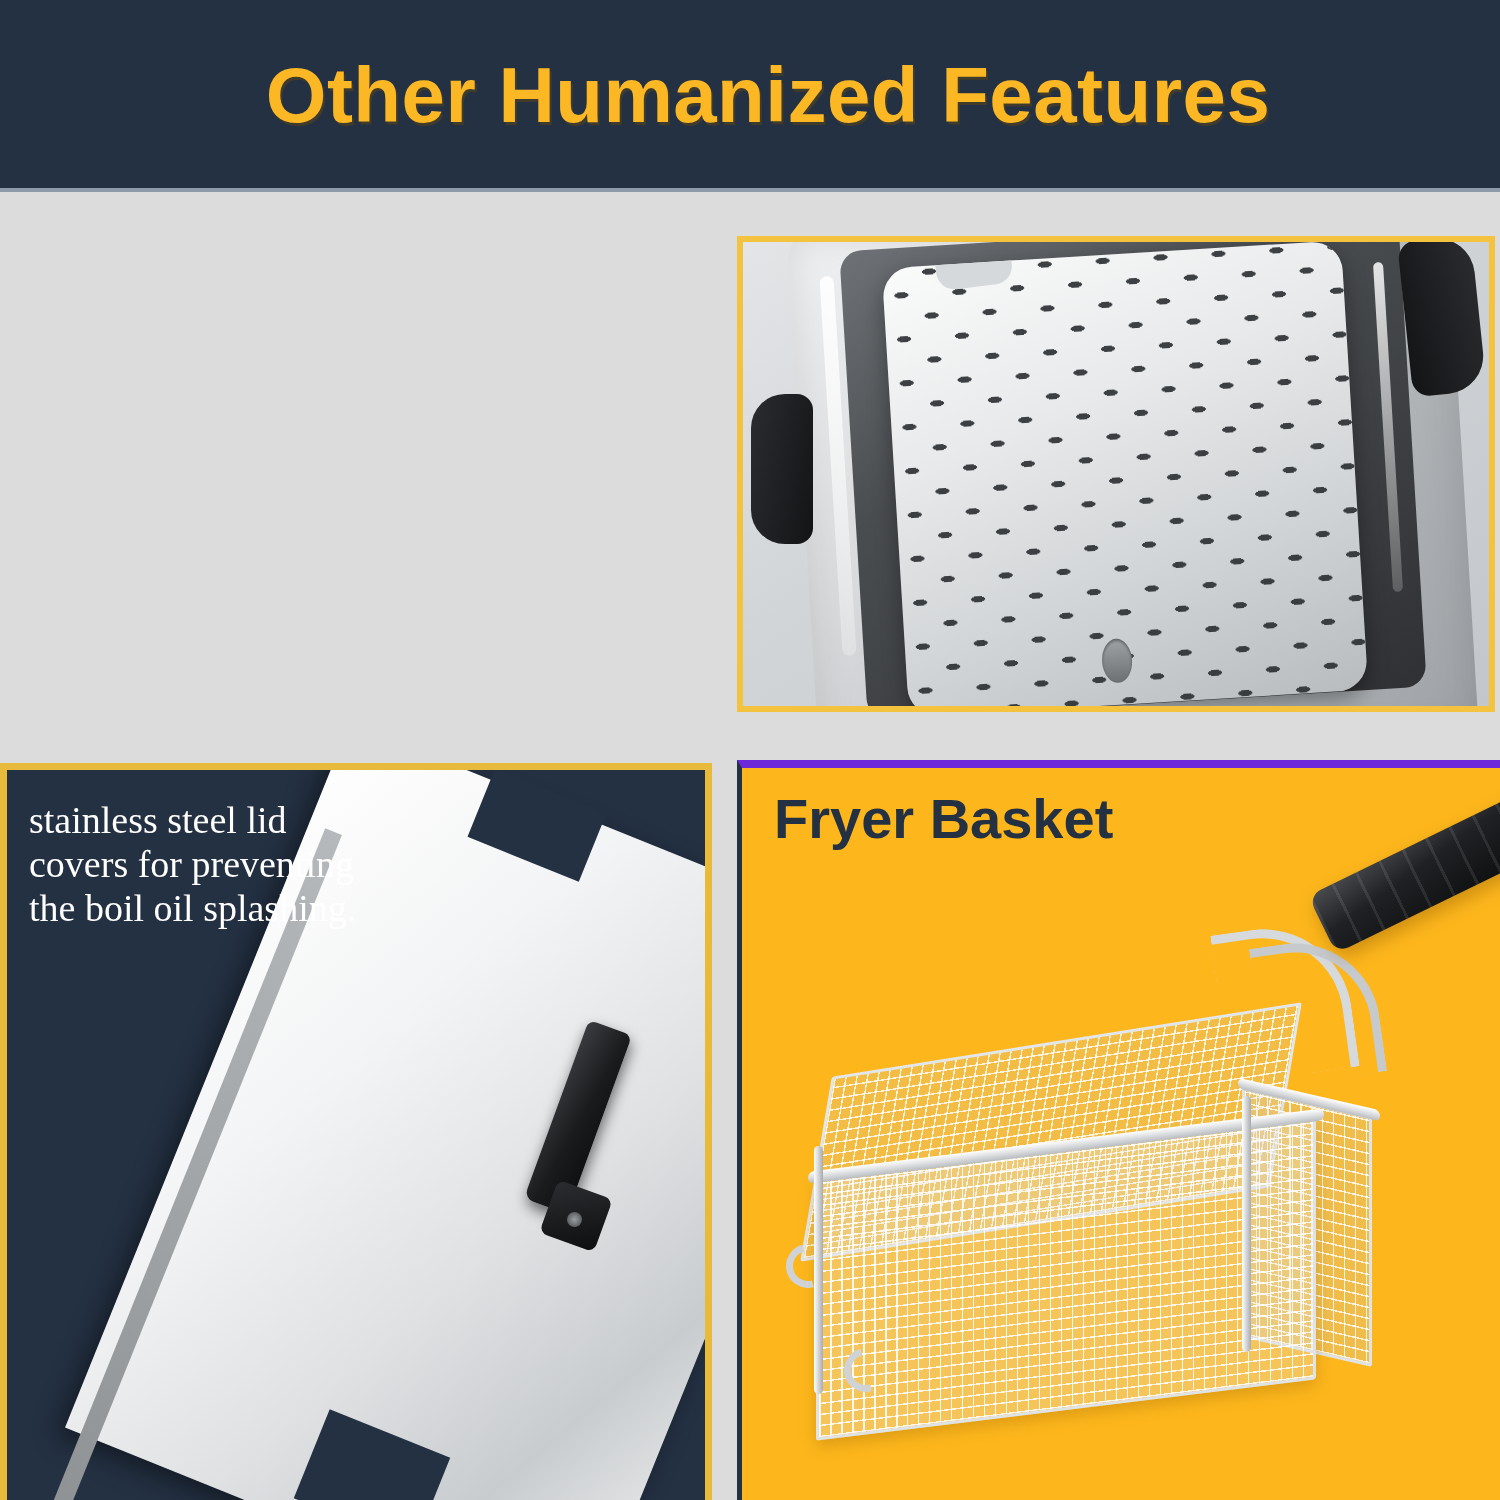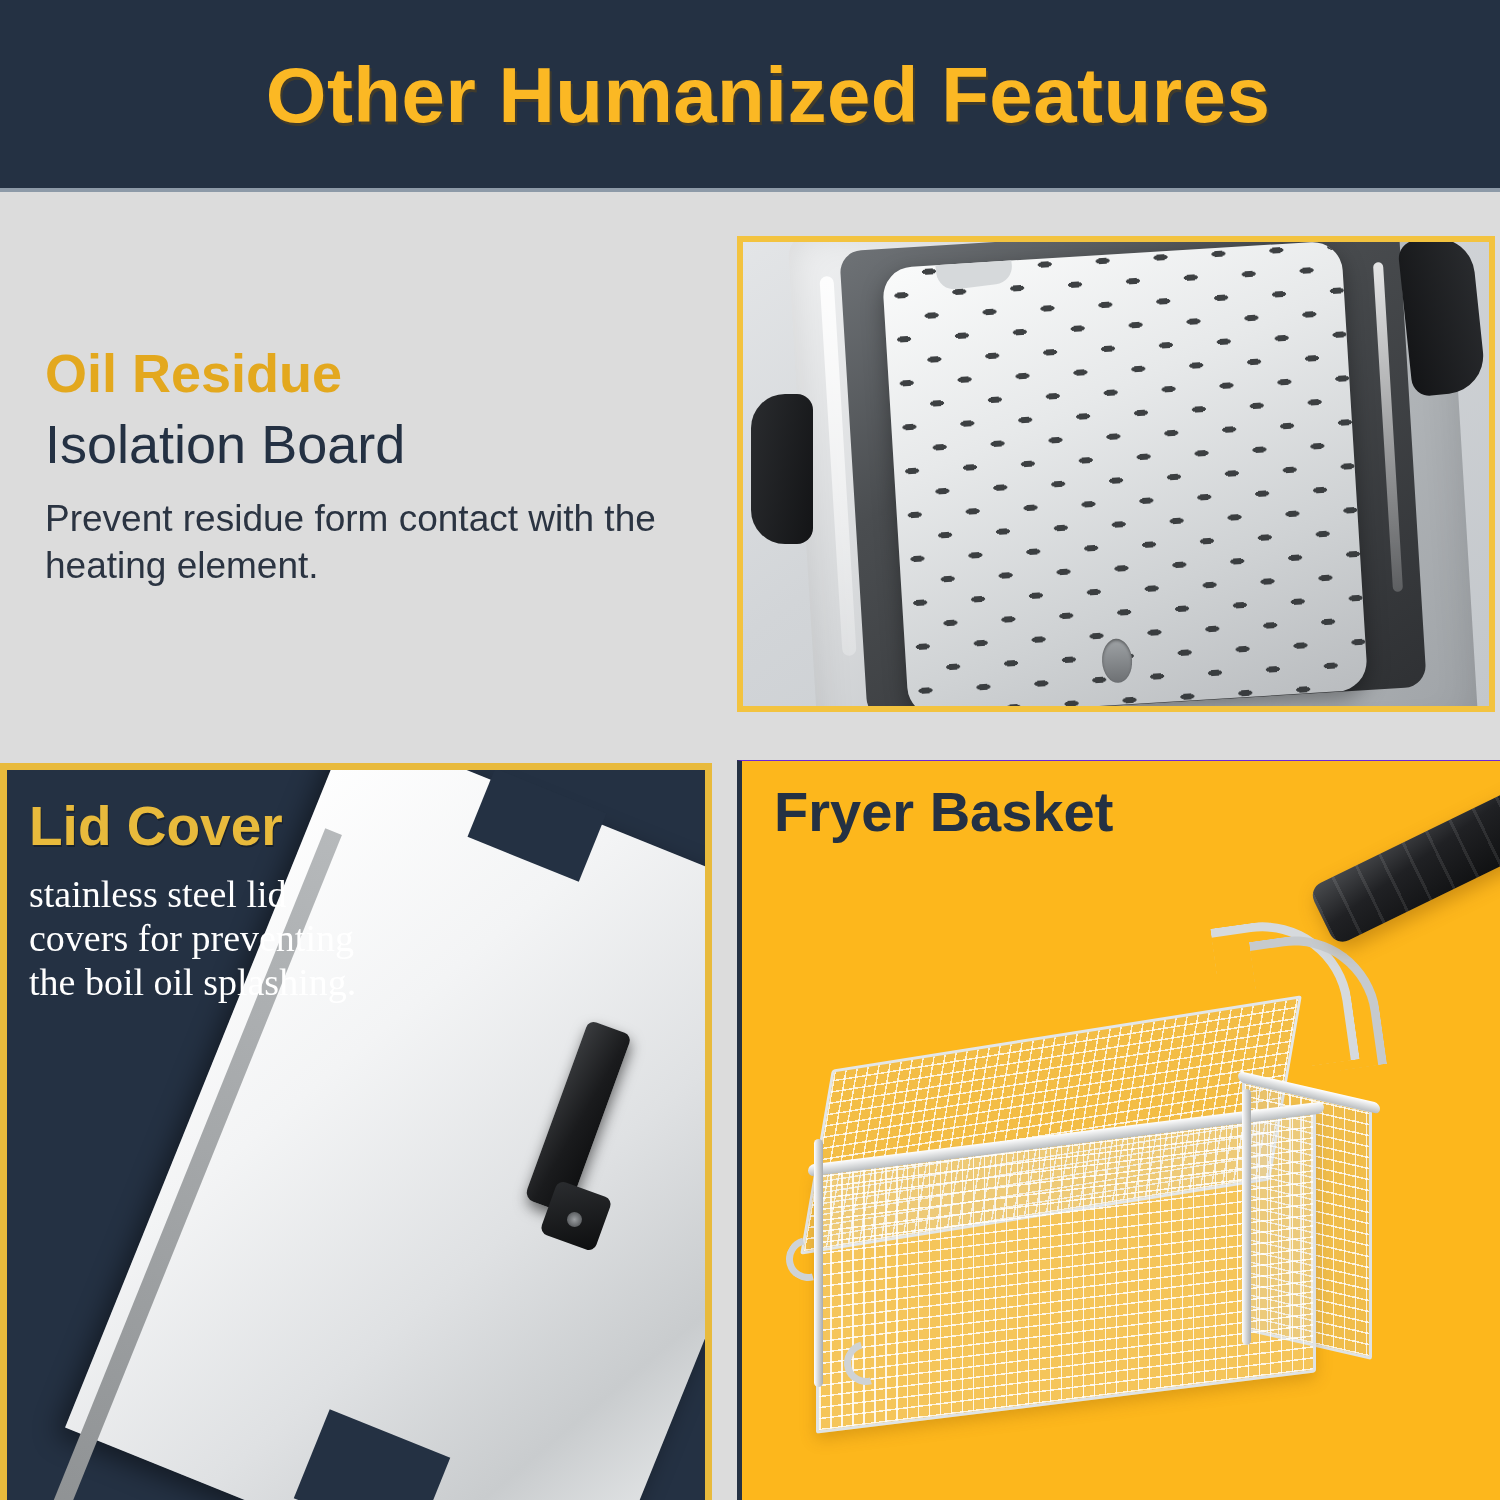--- a/index.html
+++ b/index.html
@@ -171,21 +171,21 @@
     position:absolute; left:560px; top:442px; width:15px; height:15px;
     background:radial-gradient(circle,#9b9ea1 0%,#5d6063 70%);
     border-radius:50%;
     transform:rotate(20deg);
   }
 
   
   .panel-basket {
     position:absolute; left:737px; top:760px; width:763px; height:740px;
     background:#fdb71c;
-    border-top:1px solid #6d28d9;
+    border-top:8px solid #6d28d9;
     border-left:5px solid #243143;
     overflow:hidden;
   }
   .bk-text { position:absolute; left:32px; top:22px; width:430px; }
   .bk-kicker {
     font-size:56px; font-weight:bold; color:#243143; line-height:1.05;
     margin-bottom:14px;
   }
   .bk-body { font-size:38px; color:#fdf6dd; line-height:1.16; }
 
@@ -278,25 +278,20 @@
 </head>
 <body>
 
 <div class="page">
 
   <div class="header">
     <div class="header-title">Other Humanized Features</div>
   </div>
   <div class="header-underline"></div>
 
-  <div class="feature-oil">
-    <div class="kicker">Oil Residue</div>
-    <div class="subhead">Isolation Board</div>
-    <div class="bodytext">Prevent residue form contact with the heating element.</div>
-  </div>
 
   <div class="panel-isolation">
     <div class="iso-scene">
       <div class="iso-tank"></div>
       <div class="iso-well"></div>
       <div class="iso-handle-l"></div>
       <div class="iso-handle-r"></div>
       <div class="iso-plate">
         <div class="iso-holes"></div>
         <div class="iso-notch"></div>
@@ -309,21 +304,20 @@
 
   <div class="panel-lid">
     <div class="lid-plate"></div>
     <div class="lid-edge"></div>
     <div class="lid-step-a"></div>
     <div class="lid-step-b"></div>
     <div class="lid-handle"></div>
     <div class="lid-handle-foot"></div>
     <div class="lid-screw"></div>
     <div class="lid-text">
-      <div class="lid-kicker">Lid Cover</div>
       <div class="lid-body">stainless steel lid covers for preventing the boil oil splashing.</div>
     </div>
   </div>
 
   <div class="panel-basket">
     <div class="bk-text">
       <div class="bk-kicker">Fryer Basket</div>
     </div>
     <div class="bk-basket">
       <div class="bk-back"></div>

